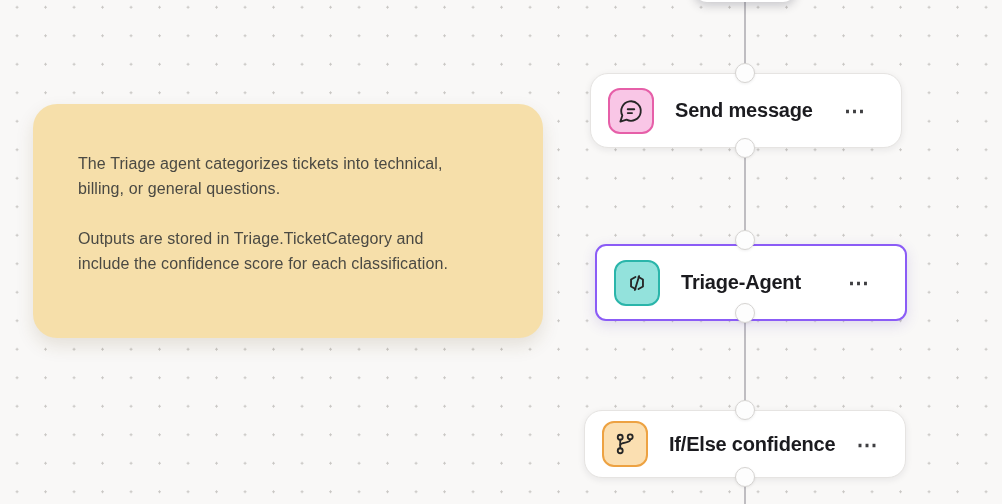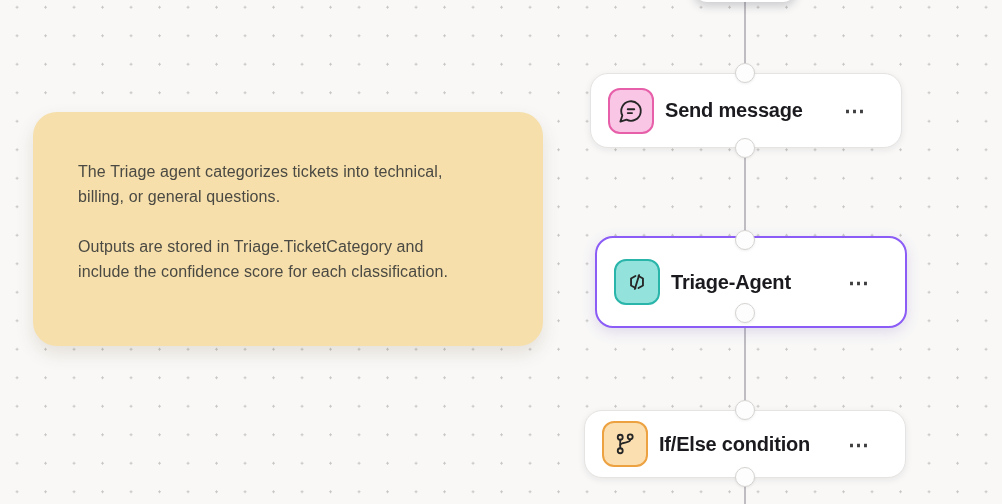--- a/index.html
+++ b/index.html
@@ -31,52 +31,52 @@
     left: 694px; top: -24px;
     width: 102px; height: 26px;
     background: #ffffff;
     border-radius: 13px;
     box-shadow: 0 4px 10px rgba(40,40,60,0.22);
   }
 
   
   .note {
     position: absolute;
-    left: 33px; top: 112px;
+    left: 33px; top: 104px;
     width: 510px; height: 234px;
     border-radius: 24px;
     padding: 47px 65px 0 45px;
     box-shadow: 0 8px 18px rgba(90,70,20,0.13);
   }
   .note p {
     margin: 0 0 25px 0;
     font-size: 16px;
     line-height: 25px;
     letter-spacing: 0.1px;
   }
 
   
   .node {
     position: absolute;
     display: flex;
     align-items: center;
-    gap: 11px;
+    gap: 21px;
     padding: 0 36px 0 17px;
     background: #ffffff;
     border: 1.5px solid #e6e4e2;
     border-radius: 18px;
     box-shadow: 0 2px 7px rgba(30,30,40,0.08);
     cursor: pointer;
   }
   .node.selected {
     border-width: 2px;
     box-shadow: 0 4px 14px rgba(90,60,180,0.16);
   }
   .node-1 { left: 590px; top: 73px;  width: 312px; height: 75px; }
-  .node-2 { left: 595px; top: 236px; width: 312px; height: 92px; }
+  .node-2 { left: 595px; top: 244px; width: 312px; height: 77px; border-radius: 11px; }
   .node-3 { left: 584px; top: 410px; width: 322px; height: 68px; }
 
   .icon-box {
     flex: none;
     width: 46px; height: 46px;
     border-radius: 12px;
     border: 2px solid;
     display: flex;
     align-items: center;
     justify-content: center;
@@ -153,21 +153,21 @@
   <div class="node node-3">
     <div class="icon-box" style="background: rgb(251, 223, 177); border-color: rgb(237, 162, 66);">
       <svg width="26" height="26" viewBox="0 0 24 24" fill="none" stroke="#262626" stroke-width="1.7" stroke-linecap="round" stroke-linejoin="round">
         <circle cx="7.6" cy="5.8" r="2.3"></circle>
         <circle cx="16.8" cy="5.4" r="2.3"></circle>
         <circle cx="7.6" cy="18.2" r="2.3"></circle>
         <path d="M7.6 8.1v7.8"></path>
         <path d="M16.8 7.7v.7c0 2.9-9.2 1.6-9.2 4.6"></path>
       </svg>
     </div>
-    <span class="node-label" style="color: rgb(27, 27, 31);">If/Else condition</span>
+    <span class="node-label" style="color: rgb(27, 27, 31);">If/Else confidence</span>
     <span class="more-btn">⋯</span>
   </div>
 
   <div class="port" style="left:735px; top:63px;"></div>
   <div class="port" style="left:735px; top:138px;"></div>
   <div class="port" style="left:735px; top:230px;"></div>
   <div class="port" style="left:735px; top:303px;"></div>
   <div class="port" style="left:735px; top:400px;"></div>
   <div class="port" style="left:735px; top:467px;"></div>
 

